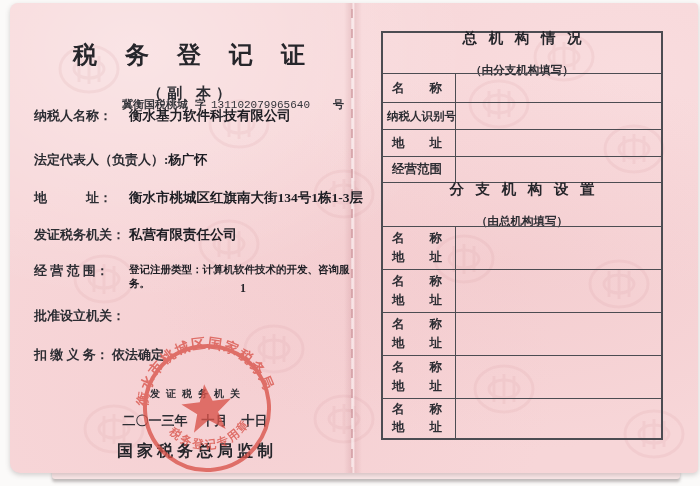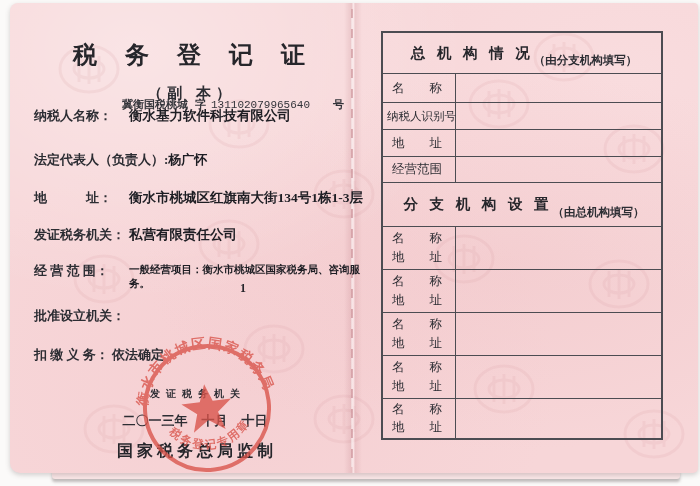--- a/index.html
+++ b/index.html
@@ -59,28 +59,28 @@
   .lp-date span { margin:0 7px; }
   .lp-footer { position:absolute; left:80px; top:426px; width:210px; text-align:center;
     font-size:16px; font-weight:700; letter-spacing:4px; padding-left:4px; color:#26262b; }
 
   .stamp { position:absolute; left:121px; top:317px; width:152px; height:152px; opacity:.78;
     transform:rotate(-7deg); }
 
   
   .rtable { position:absolute; left:371px; top:28px; width:282px; height:409px;
     border:2px solid #4c4c52; display:flex; flex-direction:column; color:#2c2d33; }
-  .sect-head { width:100%; display:flex; flex-direction:row; justify-content:center; align-items:center; }
+  .sect-head { width:100%; display:flex; flex-direction:column; justify-content:center; align-items:center; }
   .sect-title { font-size:14.5px; font-weight:700; letter-spacing:4px; padding-left:4px; color:#26262b; }
   .sect-sub { font-size:11.5px; font-weight:600; margin-top:15px; }
   .h1 { height:40px; }
   .h2 { height:44px; border-top:1.5px solid #4c4c52; }
   .trow { width:100%; border-top:1.5px solid #4c4c52; display:flex; }
   .lcell { width:73px; border-right:1.5px solid #4c4c52; display:flex; flex-direction:column;
-    justify-content:center; padding-left:9px; font-size:12.5px; font-weight:400; white-space:nowrap; }
+    justify-content:center; padding-left:9px; font-size:12.5px; font-weight:700; white-space:nowrap; }
   .lcell.tight { font-size:11.5px; padding-left:4px; letter-spacing:0; }
   .vcell { flex:1; }
   .r1{height:29px}.r2{height:27px}.r3{height:27px}.r4{height:26px}
   .grp{height:43px}.grp .lcell{justify-content:space-around; padding-top:2px; padding-bottom:2px;}
   .grp:last-child{flex:1}
 </style>
 </head>
 <body>
 
 <div class="canvas">
@@ -222,21 +222,21 @@
         <span class="val">衡水市桃城区红旗南大街134号1栋1-3层</span>
       </div>
 
       <div class="frow f4">
         <span class="lab">发证税务机关：</span>
         <span class="val">私营有限责任公司</span>
       </div>
 
       <div class="frow f5">
         <span class="lab">经 营 范 围：</span>
-        <span class="val">一般经营项目：衡水市桃城区国家税务局、咨询服务。</span>
+        <span class="val">登记注册类型：计算机软件技术的开发、咨询服务。</span>
       </div>
       <div class="pagenum">1</div>
 
       <div class="frow f7">
         <span class="lab"><span>扣 缴 义 务：</span> <span class="inline-val">依法确定</span></span>
       </div>
 
       <div class="frow f6">
         <span class="lab">批准设立机关：</span>
       </div>

